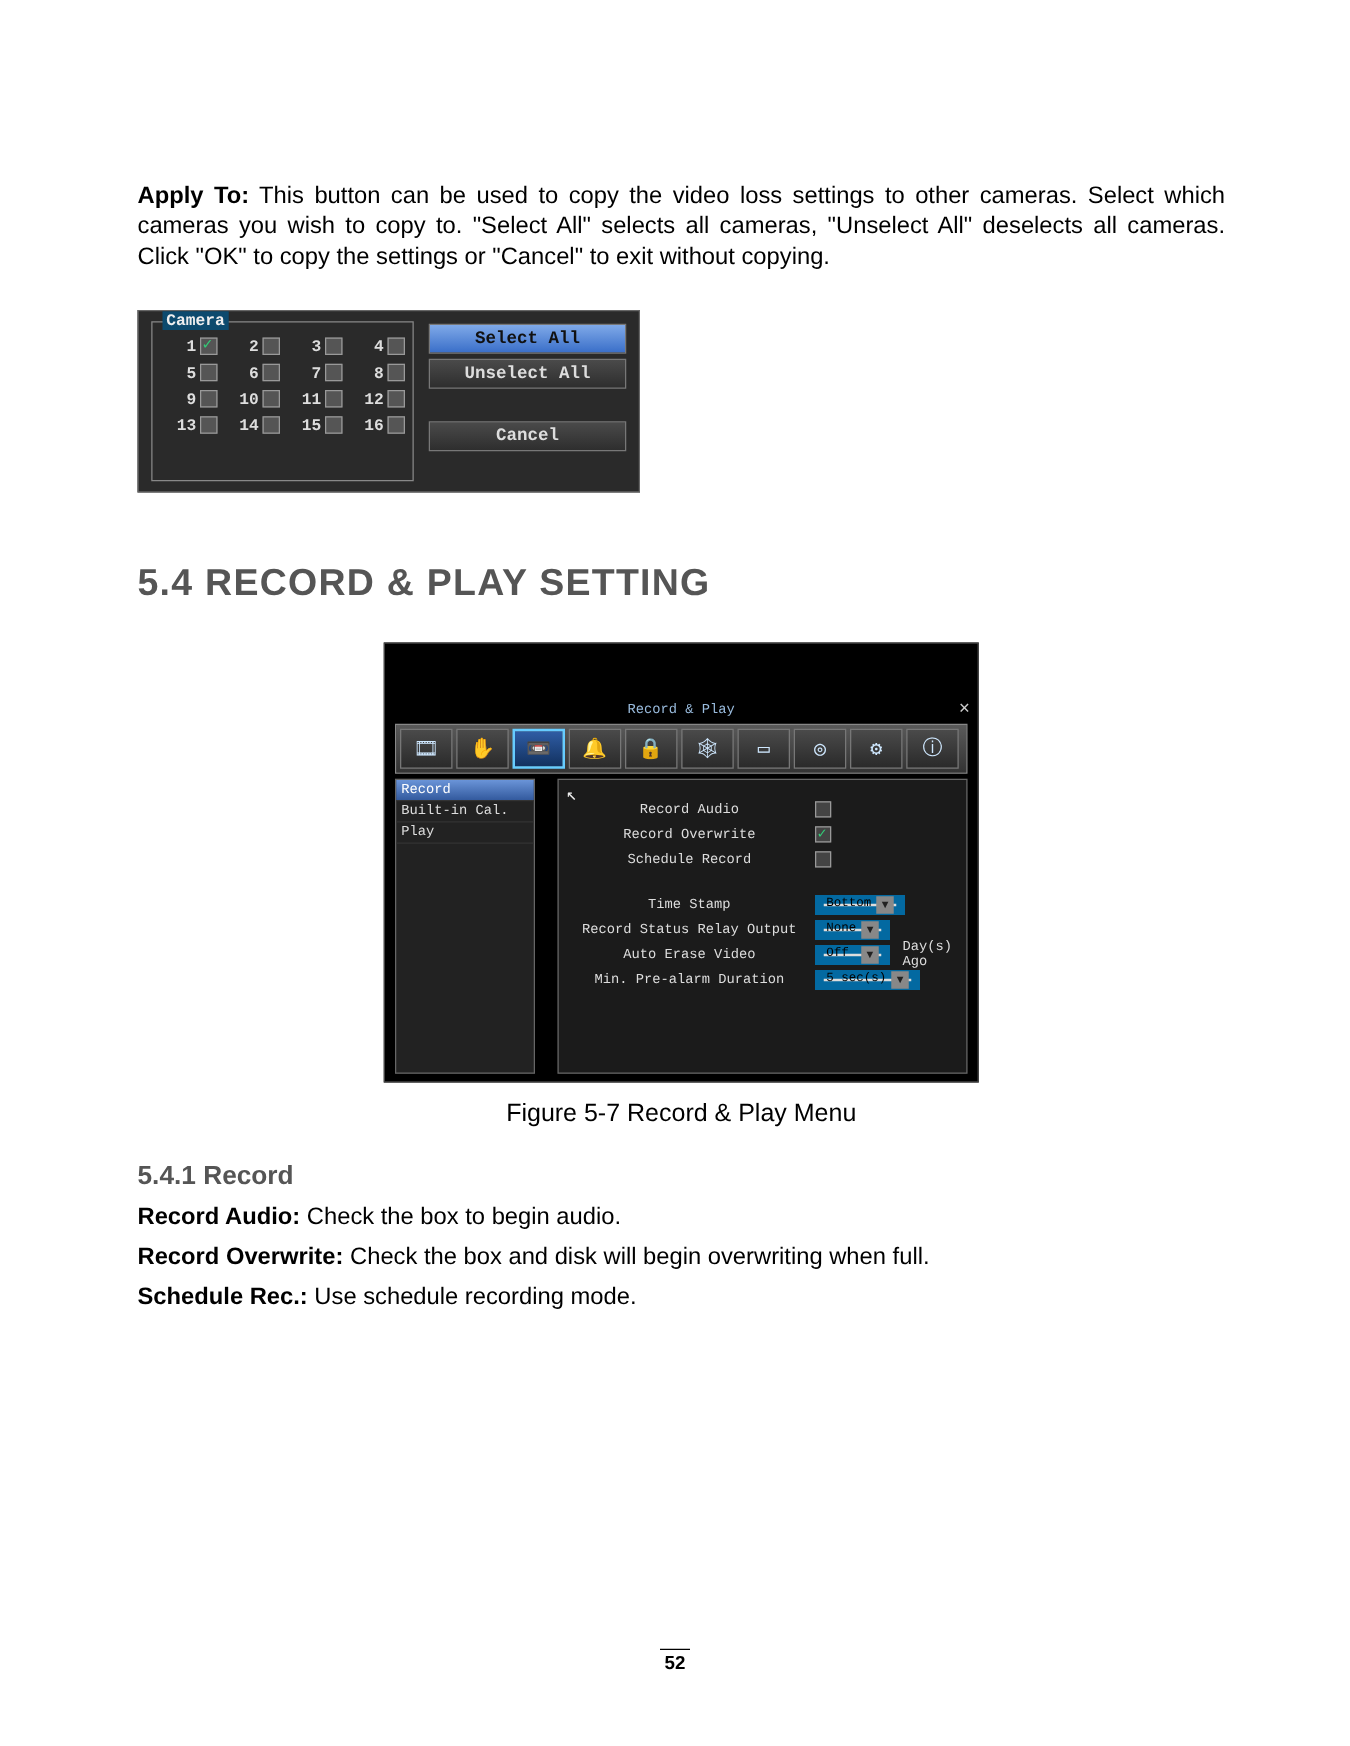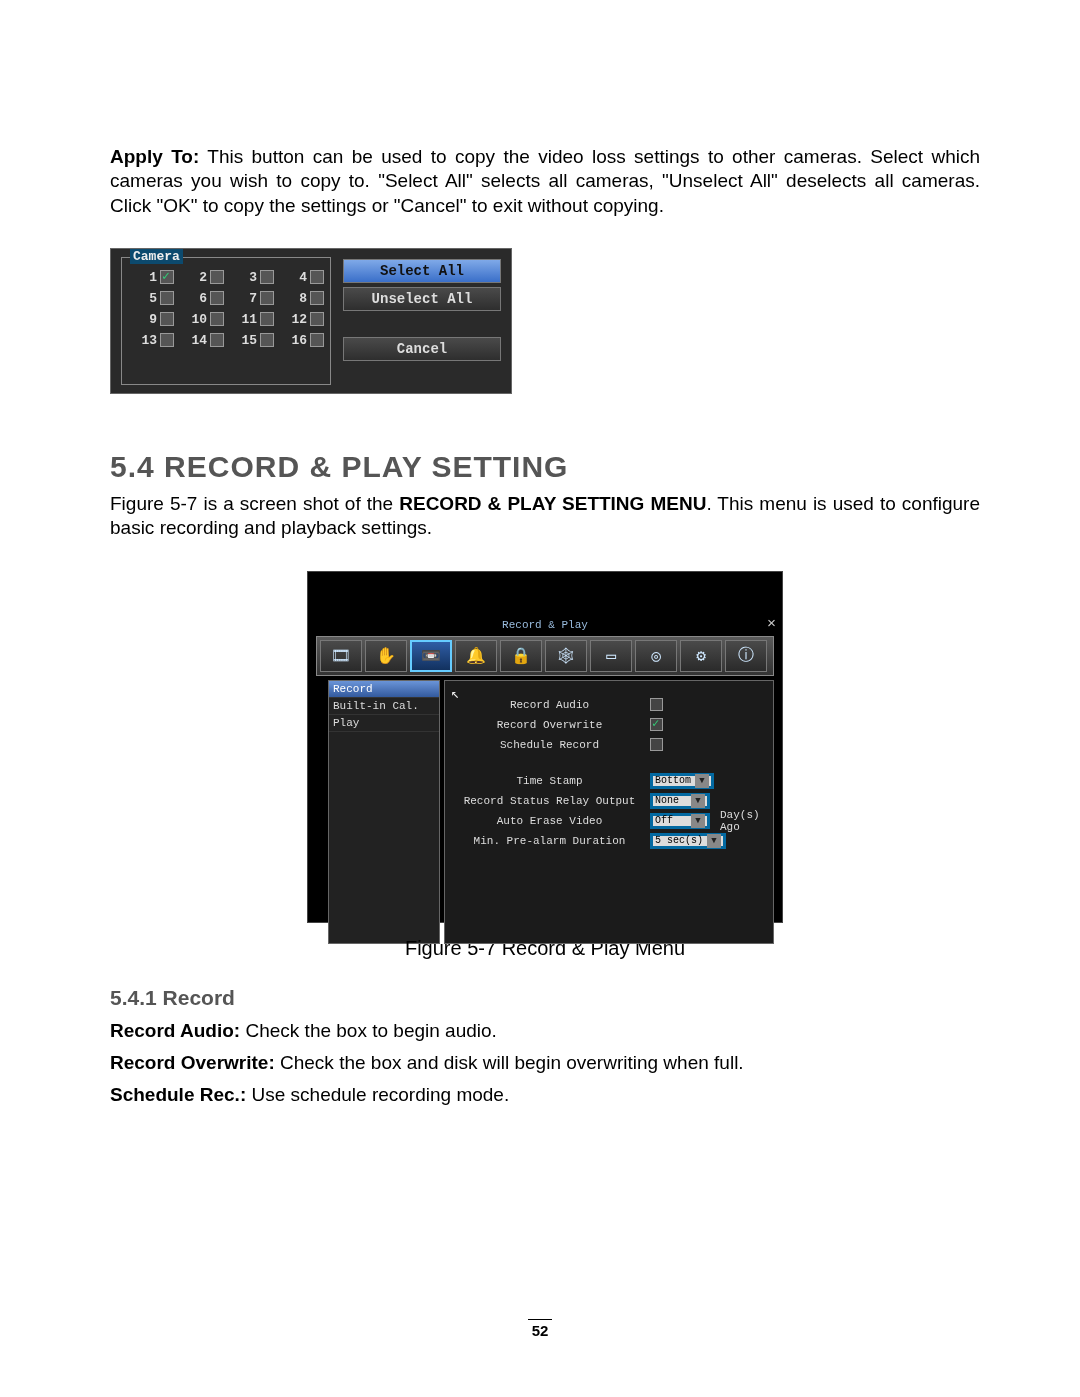--- a/index.html
+++ b/index.html
@@ -174,23 +174,22 @@
     font-size: 16px;
     color: #cfe8ff;
   }
   .rp-icon.active {
     border: 2px solid #6cf;
     background: linear-gradient(#2f5da5,#12315f);
   }
   .rp-body {
     display: flex;
     margin-top: 4px;
-    gap: 4px;
-    height: 264px;
-    margin-left: 12px;
+    gap: 18px;
+    height: 236px;
   }
   .rp-side {
     width: 112px;
     background: #222;
     border: 1px solid #666;
   }
   .rp-side-item {
     padding: 2px 4px;
     font-size: 11px;
     color: #ddd;
@@ -239,21 +238,21 @@
     content: "✓";
     position: absolute;
     top: -3px; left: 1px;
     font-size: 12px;
     color: #3c7;
   }
   .rp-select {
     height: 16px;
     background: #ddd;
     color: #000;
-    border: 3px solid #0369a1;
+    border: 7px solid #0369a1;
     font-size: 10px;
     padding: 0 2px;
     display: flex;
     align-items: center;
     gap: 4px;
     min-width: 60px;
     justify-content: space-between;
     text-align: center;
   }
   .rp-select .arrow {
@@ -377,23 +376,20 @@
     <div class="btn-col">
       <div class="menu-btn primary">Select All</div>
       <div class="menu-btn">Unselect All</div>
       <div class="btn-gap"></div>
       <div class="menu-btn">Cancel</div>
     </div>
   </div>
 
   <h2 class="section">5.4  RECORD &amp; PLAY SETTING</h2>
 
-  <p class="body-text after-heading">
-    <span>Figure 5-7 is a screen shot of the </span><span class="bold">RECORD &amp; PLAY SETTING MENU</span><span>. This menu is used to configure basic recording and playback settings.</span>
-  </p>
 
   <div class="rp-wrap">
     <div class="rp-window">
       <div class="rp-titlebar">
         <span>Record &amp; Play</span>
         <span class="rp-close">×</span>
       </div>
       <div class="rp-iconbar" id="rp-iconbar">
           <div class="rp-icon">🎞</div>
           <div class="rp-icon">✋</div>

